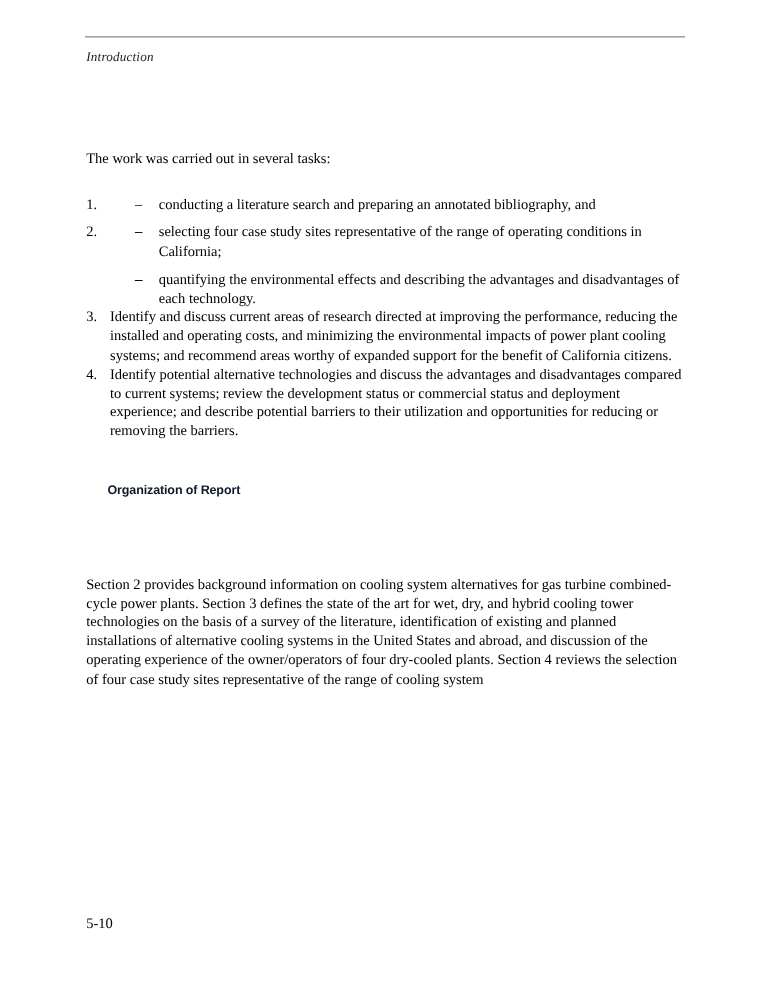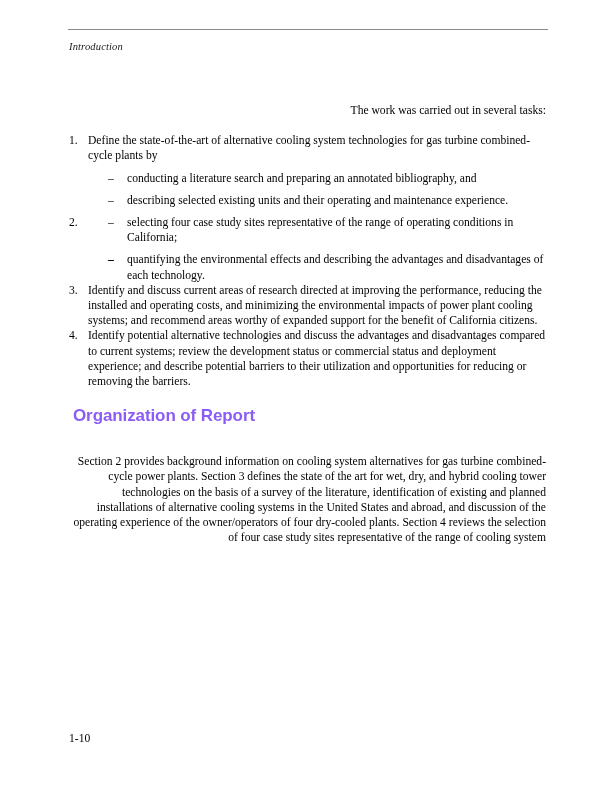--- a/index.html
+++ b/index.html
@@ -45,24 +45,24 @@
 
   
   .content {
     position: absolute;
     left: 69px;
     top: 103px;
     width: 477px;
   }
 
   p.para {
-    margin: 0 0 0 0;
-    font-size: 11.6px;
-    line-height: 15.2px;
-    text-align: right;
+    margin: 16px 0 0 0;
+    font-size: 11.6px;
+    line-height: 15.2px;
+    text-align: left;
   }
 
   .gap-lg { height: 15px; }
   .gap-md { height: 11px; }
 
   
   ol.numlist {
     margin: 0;
     padding: 0;
     list-style: none;
@@ -109,27 +109,27 @@
     top: 0;
     font-size: 11.6px;
     line-height: 15.2px;
   }
 
   .item-block { margin-bottom: 14px; }
   .item-block:last-child { margin-bottom: 0; }
 
   
   h2.section-heading {
-    margin: 4px;
+    margin: 17px;
     font-family: "Liberation Sans", "DejaVu Sans", sans-serif;
     font-weight: bold;
-    font-size: 17px;
+    font-size: 10px;
     line-height: 16px;
     letter-spacing: -0.1px;
-    color: #8b5cf6;
+    color: #0f172a;
   }
 
   
   .page-number {
     position: absolute;
     left: 69px;
     top: 731px;
     font-size: 11.6px;
     line-height: 15px;
   }
@@ -145,29 +145,27 @@
   <div class="content">
 
     <p class="para">The work was carried out in several tasks:</p>
 
     <div class="gap-lg"></div>
 
     <ol class="numlist">
 
       <li class="item-block">
         <span class="num">1.</span>
-        <span class="li-text">Define the state-of-the-art of alternative cooling system technologies for gas turbine combined-cycle plants by</span>
         <ul class="dashlist">
           <li>
             <span class="dash">–</span>
             <span>conducting a literature search and preparing an annotated bibliography, and</span>
           </li>
           <li>
             <span class="dash">–</span>
-            <span>describing selected existing units and their operating and maintenance experience.</span>
           </li>
         </ul>
       </li>
 
       <li class="item-block">
         <span class="num">2.</span>
         <ul class="dashlist">
           <li>
             <span class="dash">–</span>
             <span>selecting four case study sites representative of the range of operating conditions in California;</span>
@@ -203,15 +201,15 @@
 
     <div class="gap-md"></div>
 
 
     <div class="gap-lg"></div>
 
     <p class="para">Section 2 provides background information on cooling system alternatives for gas turbine combined-cycle power plants. Section 3 defines the state of the art for wet, dry, and hybrid cooling tower technologies on the basis of a survey of the literature, identification of existing and planned installations of alternative cooling systems in the United States and abroad, and discussion of the operating experience of the owner/operators of four dry-cooled plants. Section 4 reviews the selection of four case study sites representative of the range of cooling system</p>
 
   </div>
 
-  <div class="page-number">1-10</div>
+  <div class="page-number">5-10</div>
 
 </div>
 
 </body></html>

